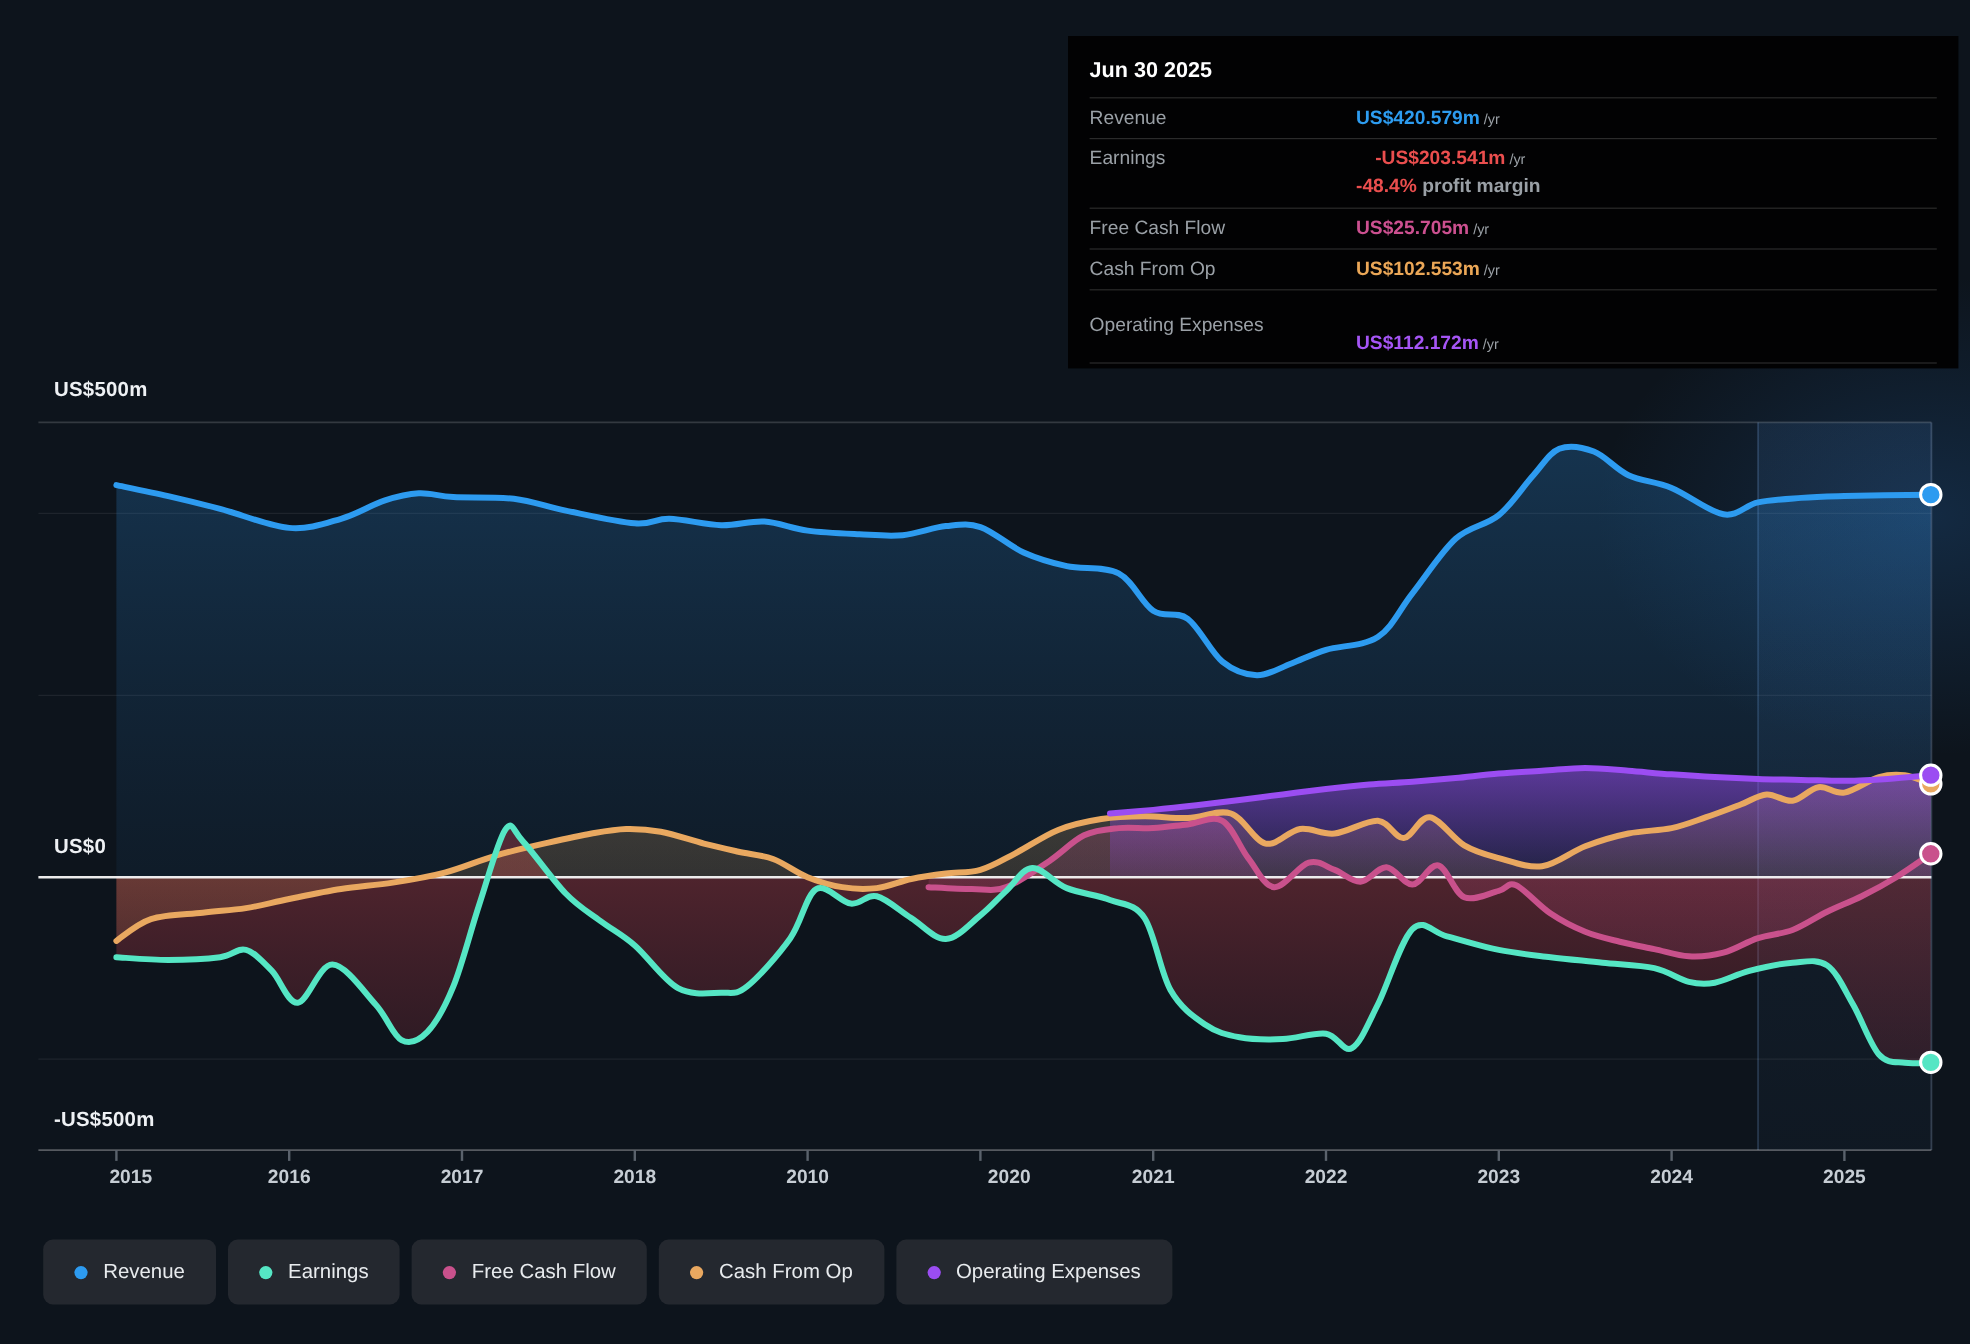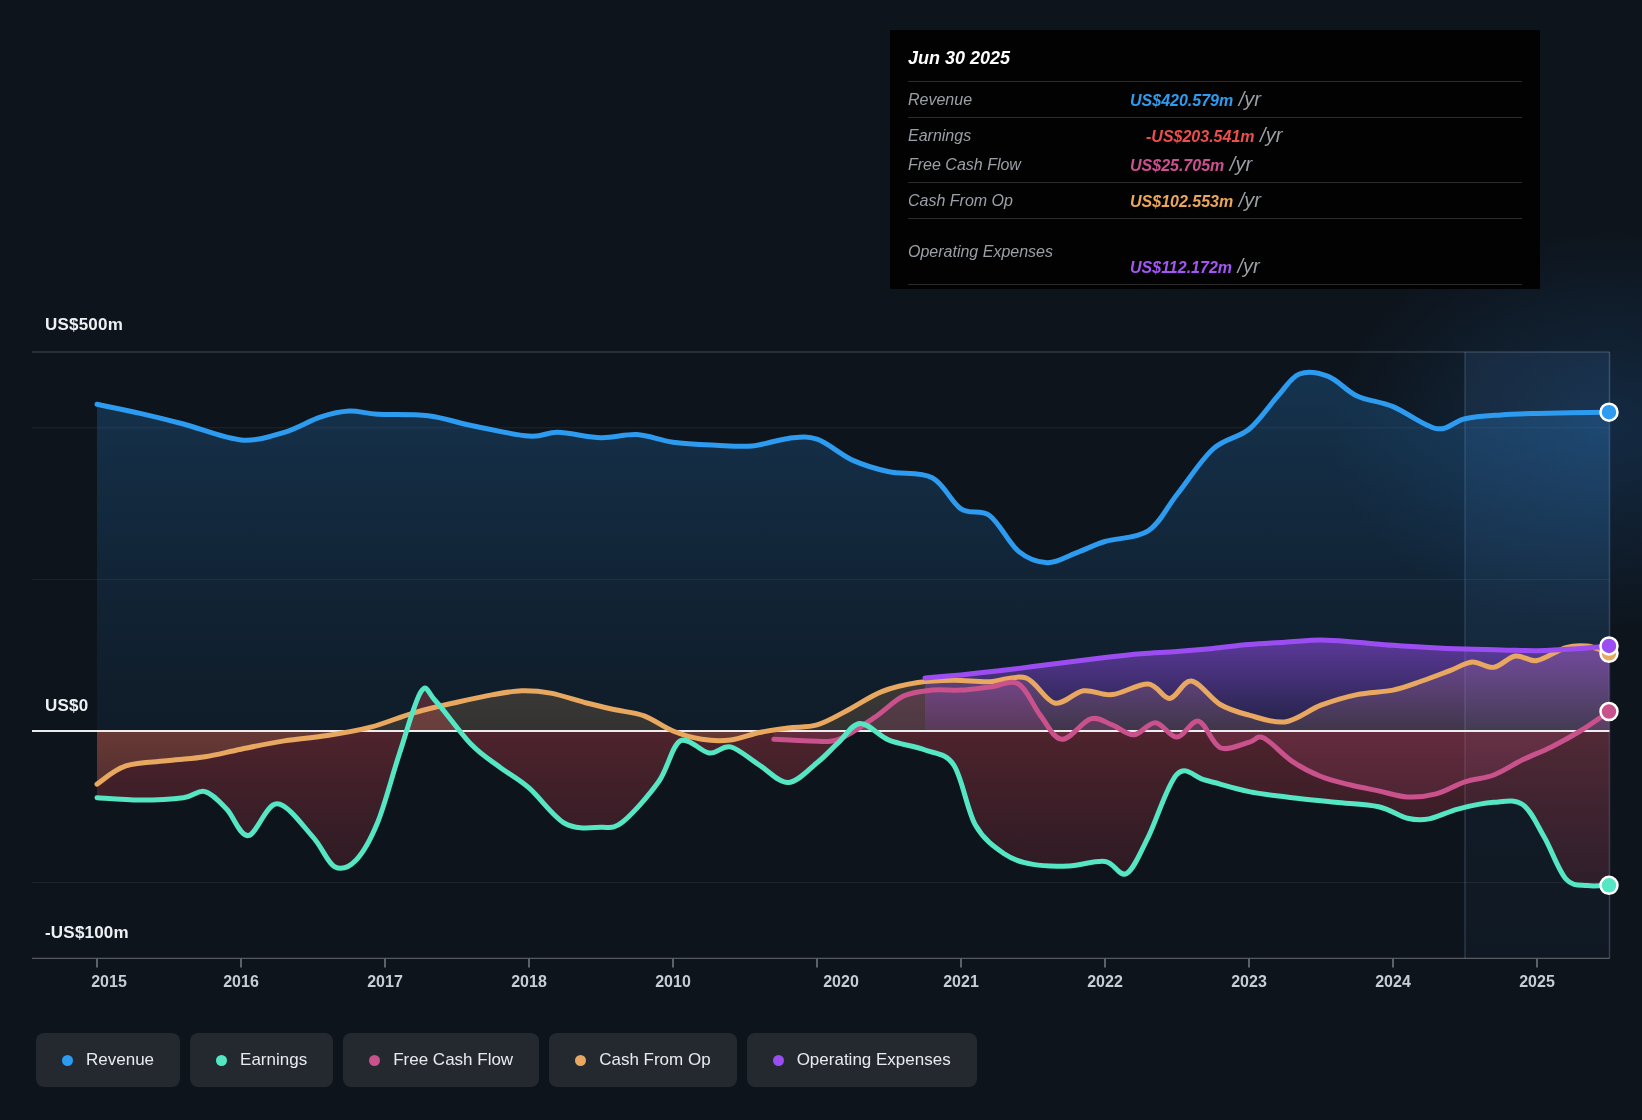--- a/index.html
+++ b/index.html
@@ -17,36 +17,36 @@
     position:absolute;left:45px;color:#eef1f4;font-size:17px;font-weight:700;
     letter-spacing:.2px;line-height:24px;
   }
   .x-label{
     position:absolute;width:80px;text-align:center;color:#c6cdd4;
     font-size:16px;font-weight:600;line-height:20px;top:972px;
   }
 
   
   .tooltip{
-    position:absolute;left:890px;top:30px;width:650px;box-sizing:border-box;
-    background:#020203;padding:12px 18px 4px 18px;color:#fff;font-style:italic;
+    position:absolute;left:890px;top:30px;width:742px;box-sizing:border-box;
+    background:#020203;padding:12px 18px 4px 18px;color:#fff;
   }
   .tooltip .tt-title{
     font-size:18px;font-weight:700;color:#ffffff;padding:6px 0 12px 0;
     border-bottom:1px solid #2b2b2b;
   }
   .tt-row{
     display:grid;grid-template-columns:222px 1fr;align-items:center;
     border-bottom:1px solid #2b2b2b;padding:6px 0;min-height:21px;
   }
   .tt-row:last-child{border-bottom:1px solid #2b2b2b;}
   .tt-row.no-border{border-bottom:none;padding-bottom:0;}
   .tt-label{color:#9aa0a6;font-size:16px;font-weight:400;}
   .tt-value{font-size:16px;font-weight:700;}
-  .tt-suffix{color:#9aa0a6;font-weight:400;font-size:20px;}
+  .tt-suffix{color:#9aa0a6;font-weight:400;font-size:12px;}
   .tt-margin-row{
     display:grid;grid-template-columns:222px 1fr;align-items:center;
     border-bottom:1px solid #2b2b2b;padding:4px 0 8px 0;
   }
   .tt-margin-val{font-size:16px;font-weight:700;}
   .tt-margin-text{color:#9aa0a6;font-size:16px;font-weight:600;}
 
   
   .legend{
     position:absolute;left:36px;top:1033px;display:flex;gap:10px;
@@ -127,21 +127,21 @@
       <circle cx="1609" cy="412.201118" r="8.5" fill="#2d9bf0" stroke="#ffffff" stroke-width="2.5"></circle>
       <circle cx="1609" cy="653.264826" r="8.5" fill="#e9a860" stroke="#ffffff" stroke-width="2.5"></circle>
       <circle cx="1609" cy="711.51561" r="8.5" fill="#c9518c" stroke="#ffffff" stroke-width="2.5"></circle>
       <circle cx="1609" cy="645.973624" r="8.5" fill="#9b4df2" stroke="#ffffff" stroke-width="2.5"></circle>
       <circle cx="1609" cy="885.284078" r="8.5" fill="#55e6c4" stroke="#ffffff" stroke-width="2.5"></circle>
     </svg>
 
   <div id="y-labels">
       <div class="y-label" style="top: 313px;">US$500m</div>
       <div class="y-label" style="top: 694px;">US$0</div>
-      <div class="y-label" style="top: 921.4px;">-US$100m</div>
+      <div class="y-label" style="top: 921.4px;">-US$500m</div>
     </div>
   <div id="x-labels">
       <div class="x-label" style="left: 69px;">2015</div>
       <div class="x-label" style="left: 201px;">2016</div>
       <div class="x-label" style="left: 345px;">2017</div>
       <div class="x-label" style="left: 489px;">2018</div>
       <div class="x-label" style="left: 633px;">2010</div>
       <div class="x-label" style="left: 801px;">2020</div>
       <div class="x-label" style="left: 921px;">2021</div>
       <div class="x-label" style="left: 1065px;">2022</div>
@@ -154,20 +154,24 @@
     <div class="tt-title">Jun 30 2025</div>
     <div id="tt-rows">
         <div class="tt-row">
           <span class="tt-label">Revenue</span>
           <span class="tt-value" style="color: rgb(45, 156, 240);">US$420.579m<span class="tt-suffix"> /yr</span></span>
         </div>
         <div class="tt-row no-border">
           <span class="tt-label">Earnings</span>
           <span class="tt-value" style="color: rgb(234, 78, 78); margin-left: 16px;">-US$203.541m<span class="tt-suffix"> /yr</span></span>
         </div>
+        <div class="tt-margin-row">
+          <span></span>
+          <span class="tt-margin-val" style="color: rgb(234, 78, 78);">-48.4%<span class="tt-margin-text"> profit margin</span></span>
+        </div>
         <div class="tt-row">
           <span class="tt-label">Free Cash Flow</span>
           <span class="tt-value" style="color: rgb(204, 80, 144);">US$25.705m<span class="tt-suffix"> /yr</span></span>
         </div>
         <div class="tt-row">
           <span class="tt-label">Cash From Op</span>
           <span class="tt-value" style="color: rgb(235, 167, 87);">US$102.553m<span class="tt-suffix"> /yr</span></span>
         </div>
         <div class="tt-row">
           <span class="tt-label">Operating Expenses</span>

